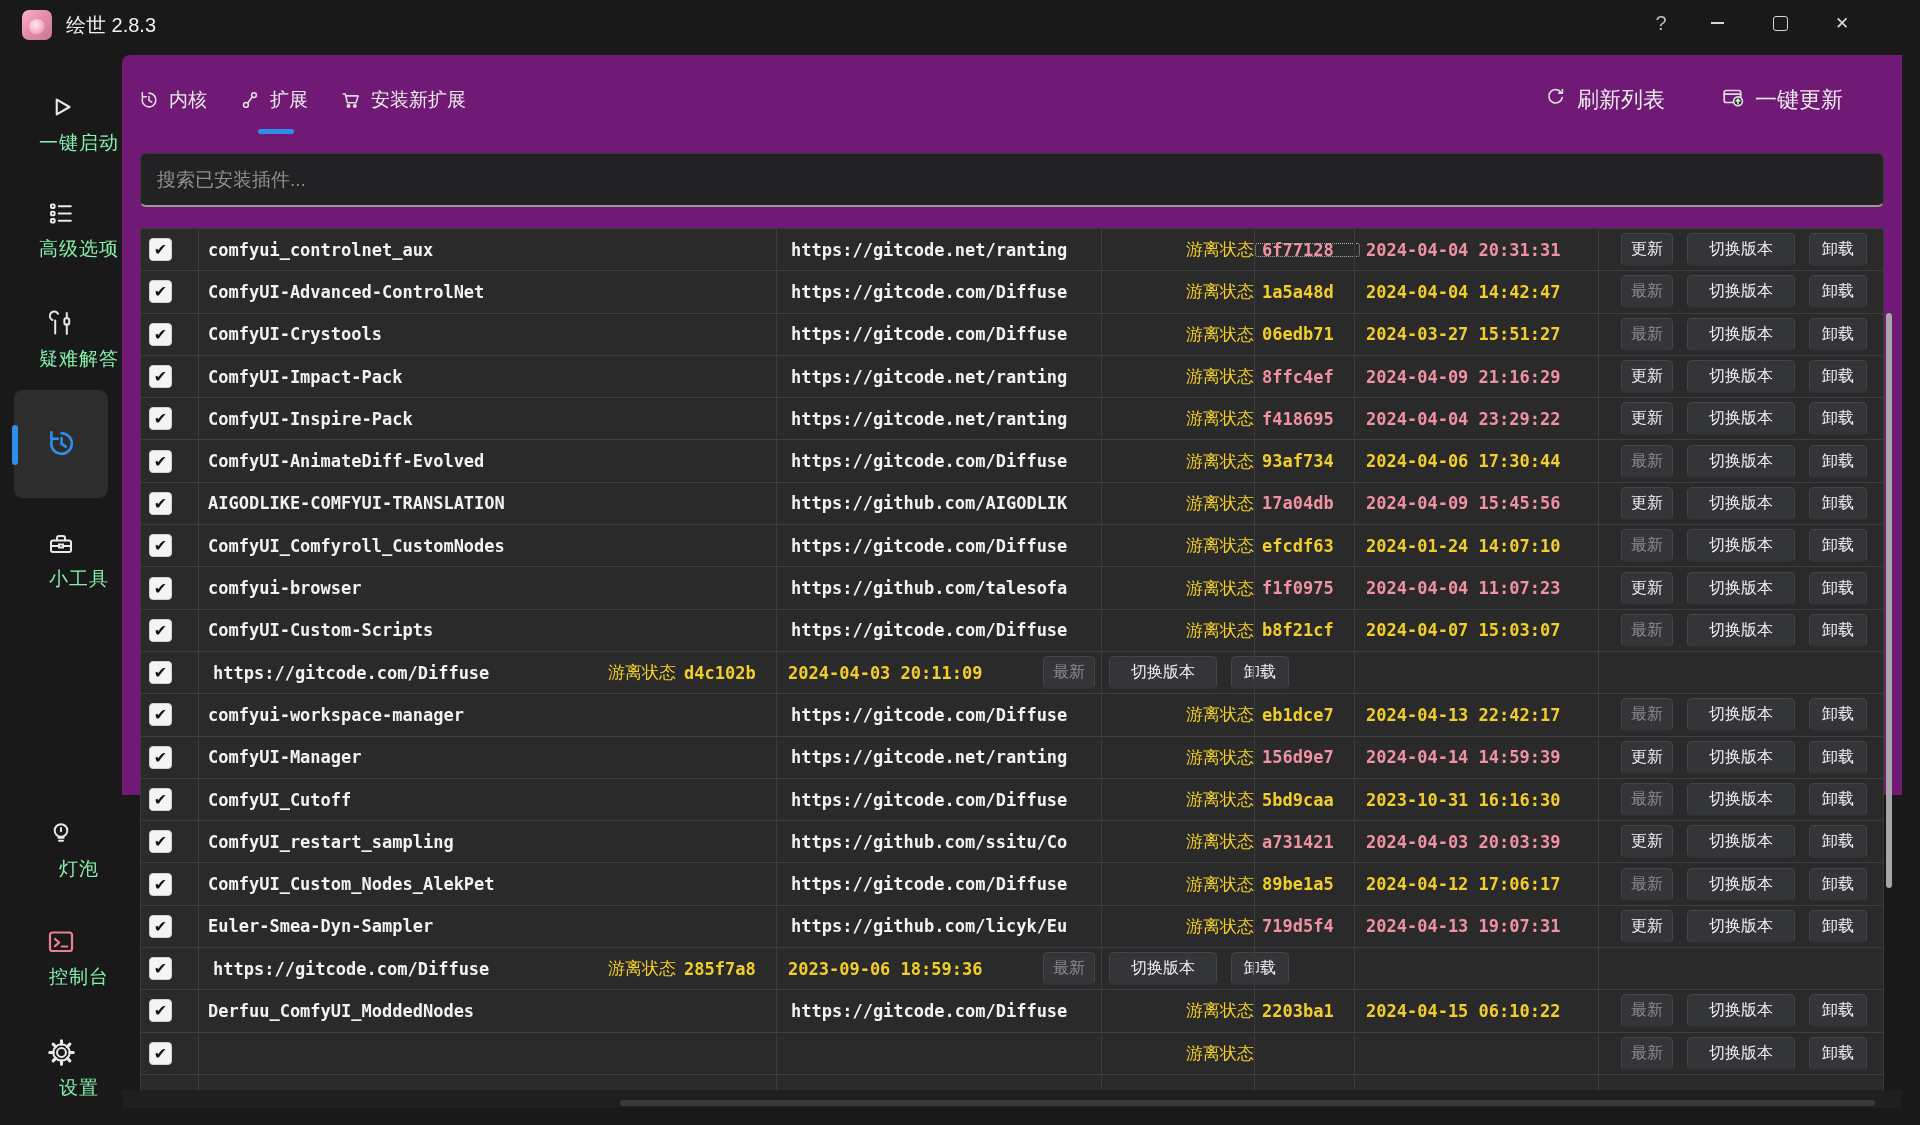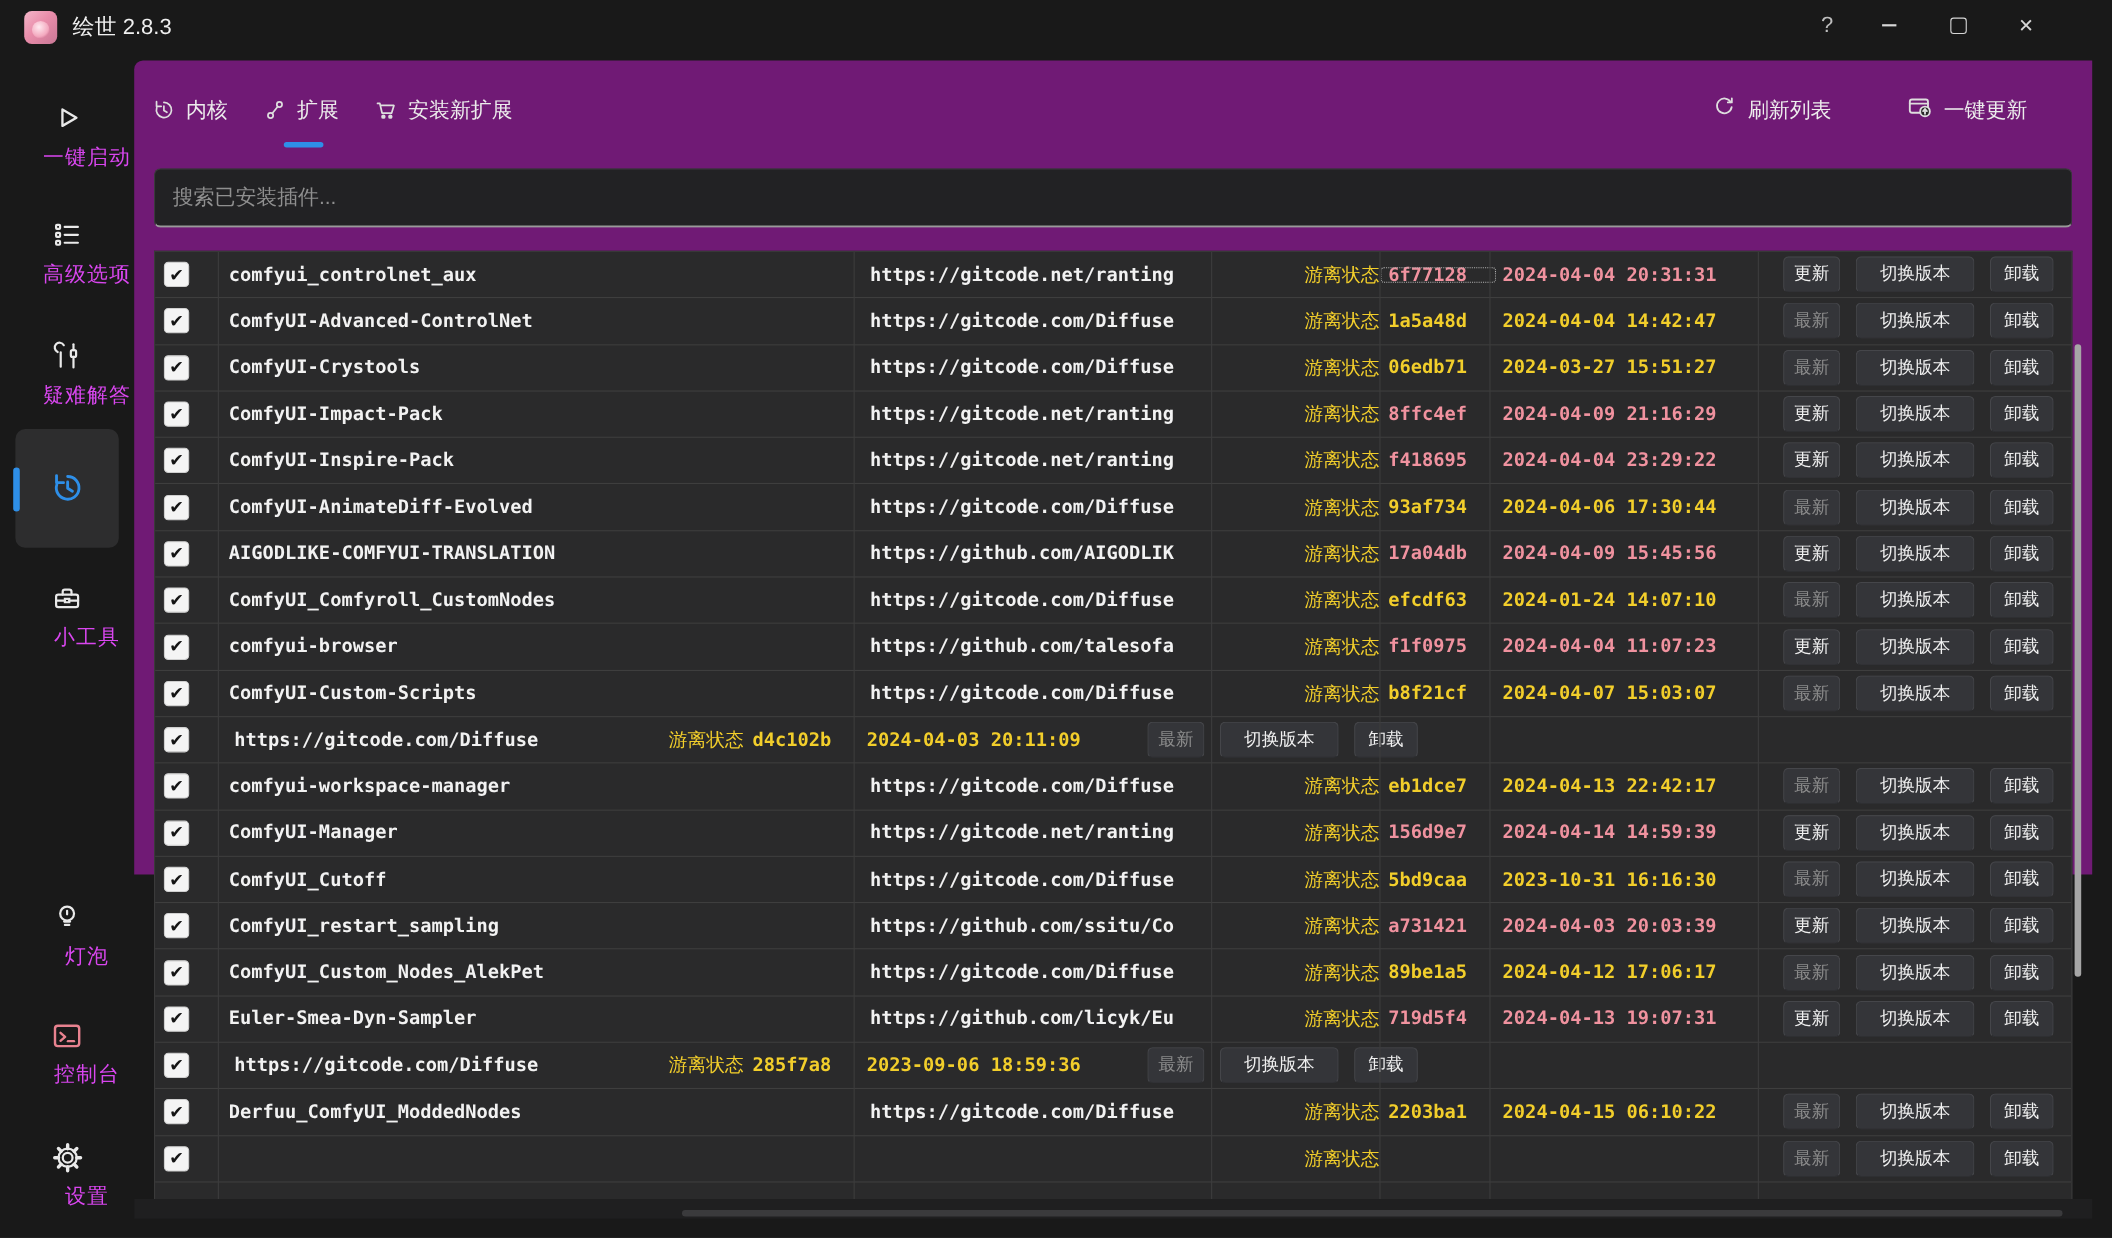--- a/index.html
+++ b/index.html
@@ -23,35 +23,35 @@
   .win-min{left:1694px;}
   .win-min i{display:block;width:13px;height:2px;background:#d6d6d6;}
   .win-max{left:1757px;}
   .win-max i{display:block;width:13px;height:13px;border:1.6px solid #d6d6d6;border-radius:3px;}
   .win-close{left:1819px;font-size:17px;}
 
   
   .sidebar{position:absolute;left:0;top:50px;width:122px;height:1075px;}
   .side-item{position:absolute;left:0;width:122px;text-align:center;}
   .side-item svg{display:block;margin:0 auto;}
-  .side-label{display:block;margin-top:6px;font-size:19px;color:#d946ef;letter-spacing:1px;margin-left:36px;}
+  .side-label{display:block;margin-top:6px;font-size:19px;color:#86efac;letter-spacing:1px;margin-left:36px;}
   .active-tile{position:absolute;left:14px;top:340px;width:94px;height:108px;border-radius:9px;background:#2d2d2e;}
   .active-bar{position:absolute;left:12px;top:375px;width:6px;height:40px;border-radius:3px;background:var(--color-accent,#2e8fe8);}
   .active-tile svg{position:absolute;left:31px;top:37px;}
 
   
   .panel{position:absolute;left:122px;top:55px;width:1780px;height:740px;background:#701a75;border-radius:8px 0 0 0;}
 
   
   .tabbar{position:absolute;left:16px;top:22px;height:46px;display:flex;align-items:center;gap:32px;}
   .tab{display:flex;align-items:center;gap:9px;font-size:19px;color:#ececec;}
   .tab svg{display:block;}
   .tab-underline{position:absolute;left:136px;top:74px;width:36px;height:5px;border-radius:3px;background:var(--color-accent,#2e8fe8);}
 
-  .top-action{position:absolute;top:22px;height:46px;display:flex;align-items:center;gap:10px;font-size:19px;color:#ececec;}
+  .top-action{position:absolute;top:22px;height:46px;display:flex;align-items:center;gap:10px;font-size:22px;color:#ececec;}
   .act-refresh{right:237px;}
   .act-update{right:59px;}
 
   
   .search{position:absolute;left:18px;top:98px;width:1744px;height:54px;box-sizing:border-box;
     background:#222224;border:1px solid #3a3a3c;border-bottom:2px solid #9a9a9a;border-radius:6px;
     padding:0 16px;font-size:19px;color:#e0e0e0;font-family:"Liberation Sans",sans-serif;outline:none;}
   .search::placeholder{color:#8f8f8f;}
 
   

